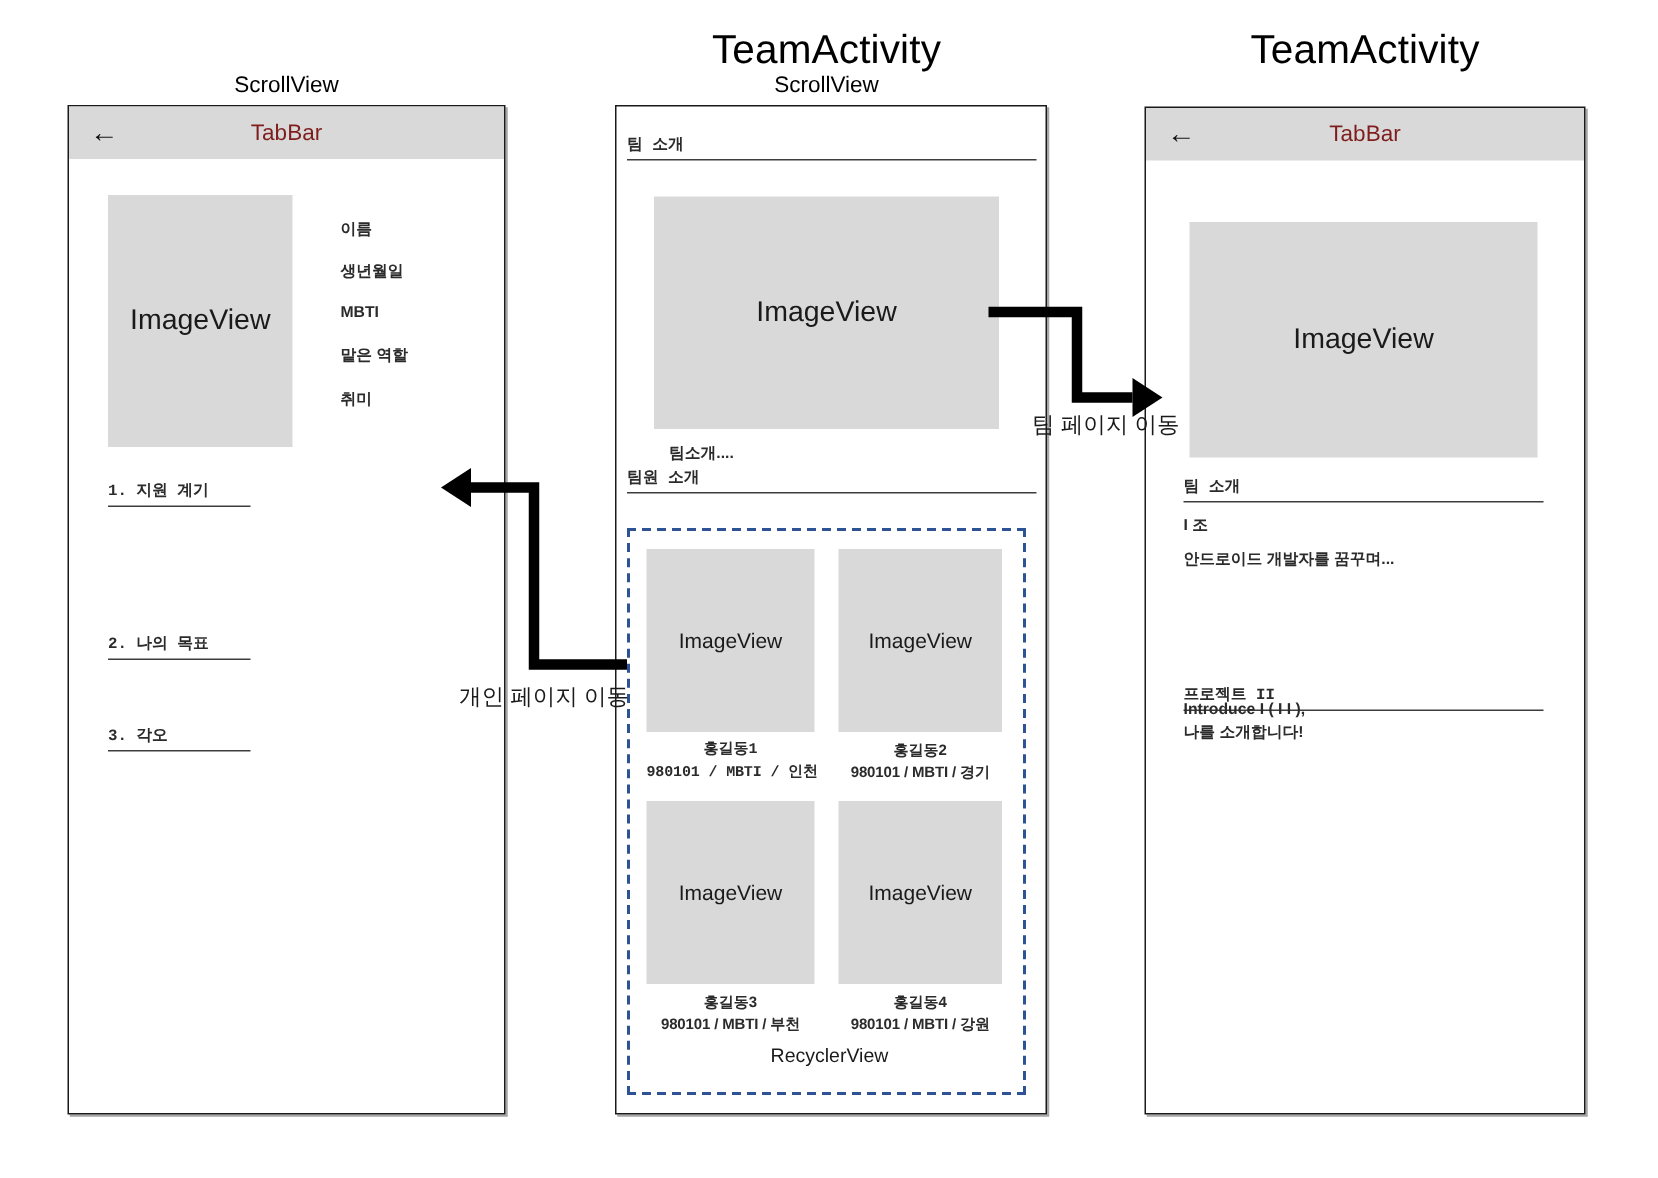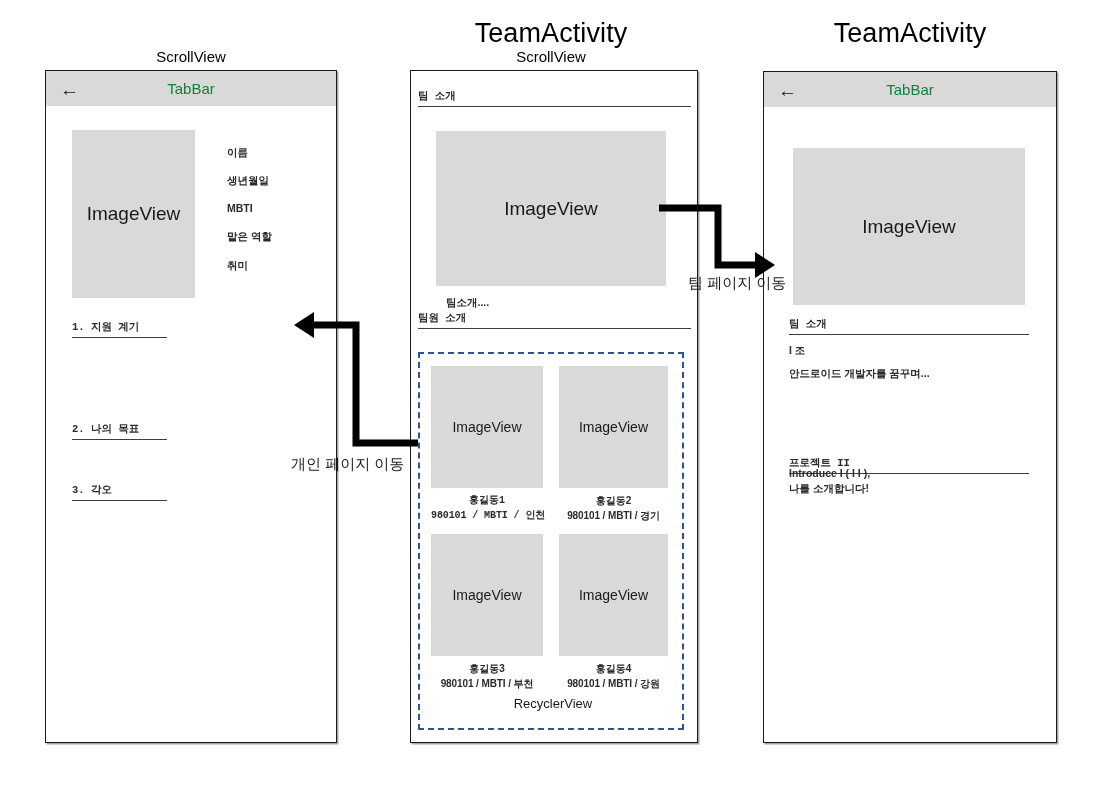--- a/index.html
+++ b/index.html
@@ -48,21 +48,21 @@
     position: absolute;
     left: 0; right: 0; top: 0;
     height: 35px;
     background: #d9d9d9;
     display: flex;
     align-items: center;
     justify-content: center;
   }
   .tabbar-title {
     font-size: 15px;
-    color: #15803d;
+    color: #7f1d1d;
   }
   .back-arrow {
     position: absolute;
     left: 14px;
     top: 50%;
     transform: translateY(-50%);
     font-size: 19px;
     line-height: 1;
     color: #111;
   }
@@ -274,21 +274,21 @@
     </div>
 
     <div class="body-text" style="left:25px; top:394px;">Introduce I ( I I ),
 나를 소개합니다!</div>
   </div>
 
   <svg class="arrow-svg" style="left:290px; top:310px; width:140px; height:150px;" viewBox="0 0 140 150">
     <polyline points="128,133 66,133 66,15 24,15" fill="none" stroke="#000000" stroke-width="7" stroke-linejoin="miter"></polyline>
     <polygon points="24,2 4,15 24,28" fill="#000000"></polygon>
   </svg>
-  <div class="arrow-label" style="left:291px; top:455px;">개인 페이지 이동</div>
+  <div class="arrow-label" style="left:306px; top:455px;">개인 페이지 이동</div>
 
   <svg class="arrow-svg" style="left:655px; top:198px; width:125px; height:90px;" viewBox="0 0 125 90">
     <polyline points="4,10 63,10 63,67 100,67" fill="none" stroke="#000000" stroke-width="7" stroke-linejoin="miter"></polyline>
     <polygon points="100,54 120,67 100,80" fill="#000000"></polygon>
   </svg>
   <div class="arrow-label" style="left:688px; top:274px;">팀 페이지 이동</div>
 
 </div>
 
 </body></html>

